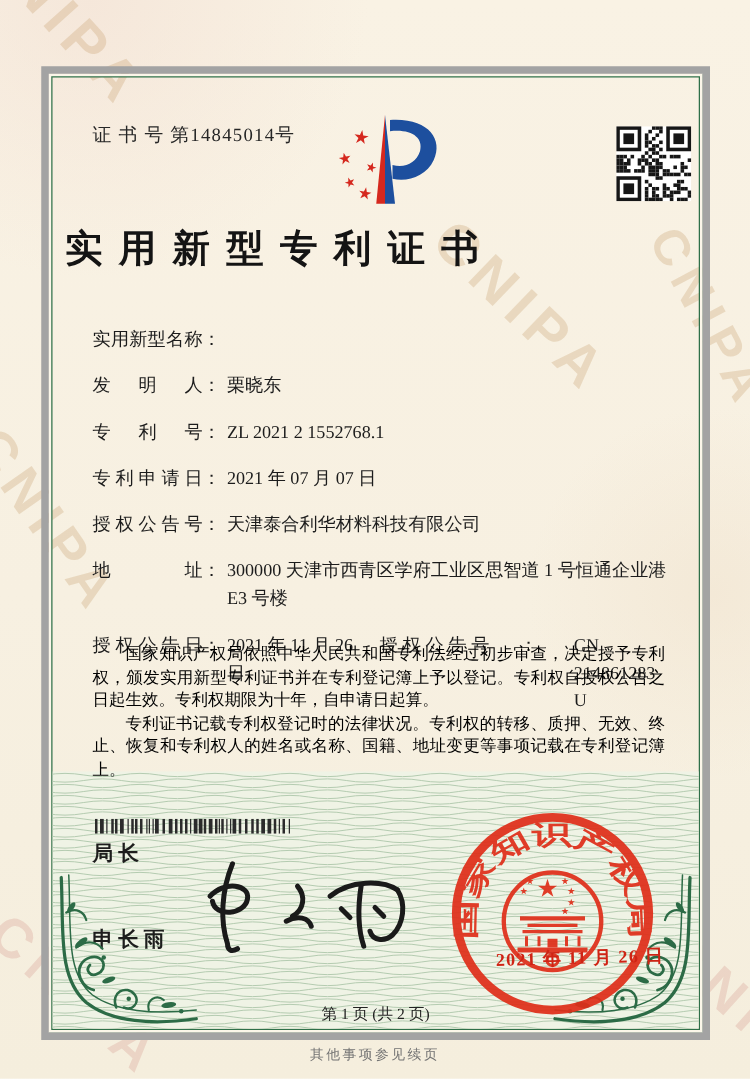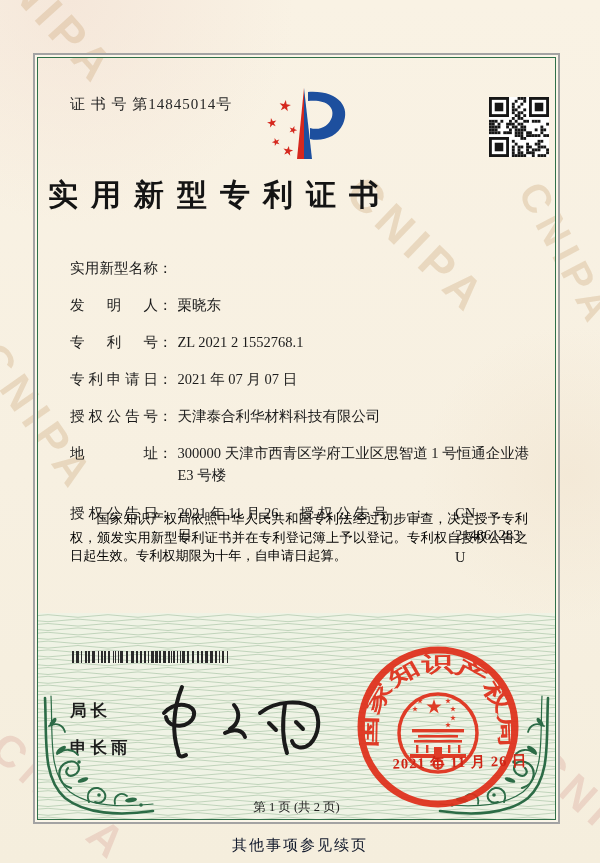--- a/index.html
+++ b/index.html
@@ -11,21 +11,21 @@
       radial-gradient(circle at 95% 55%, rgba(240,226,205,.5) 0%, rgba(240,226,205,0) 20%),
       linear-gradient(180deg,#f9f2e4 0%,#f7f0e1 55%,#f5eedd 100%);
   }
   .wm{
     position:absolute;z-index:0;font-family:"Liberation Sans","DejaVu Sans",sans-serif;
     font-weight:bold;color:rgba(198,160,110,.30);letter-spacing:7px;user-select:none;white-space:nowrap;
   }
   .wm.pink{color:rgba(212,152,142,.30);}
   .frame{
     position:absolute;left:33px;top:53px;width:523px;height:767px;z-index:1;
-    border:2px solid #a3a3a3;
+    border:6px solid #a3a3a3;
     box-shadow: inset 0 0 0 2px #fbf6e9, inset 0 0 0 3px #2f7049;
   }
   .certno{position:absolute;left:35px;top:40px;font-size:15px;color:#262626;letter-spacing:1px;}
   .logo{position:absolute;left:220px;top:28px;}
   .qr{position:absolute;left:454px;top:42px;}
   .title{
     position:absolute;left:0;right:0;top:120px;text-align:left;
     font-size:30px;font-weight:bold;color:#141414;letter-spacing:13px;text-indent:13px;
   }
   .fields{position:absolute;left:35px;right:28px;top:202px;z-index:2;}
@@ -36,30 +36,30 @@
   .grantrow{display:flex;align-items:flex-start;margin-top:16px;font-size:14.5px;color:#1c1c1c;line-height:22px;}
   .grant2{margin-left:16px;display:flex;gap:24px;}
   .paras{position:absolute;left:35px;right:30px;top:455px;z-index:2;}
   .paras p{
     margin:0;font-size:13.2px;line-height:18.6px;color:#000000;
     text-indent:2em;text-align:justify;
   }
   .guilloche{position:absolute;left:3px;bottom:3px;z-index:1;}
   .barcode{position:absolute;left:37px;top:596px;z-index:2;}
   .official{position:absolute;left:35px;z-index:2;font-size:16.5px;color:#1d1d1d;letter-spacing:4px;font-weight:600;}
-  .official.t1{top:645px;}
+  .official.t1{top:613px;}
   .official.t2{top:682px;}
   .signature{position:absolute;left:107px;top:620px;z-index:2;}
   .seal{position:absolute;left:319px;top:588px;z-index:3;opacity:.93;}
   .sealdate{
     position:absolute;left:332px;top:698px;width:186px;z-index:4;text-align:center;
     color:#cf2415;font-size:14.5px;font-weight:600;letter-spacing:1px;transform:rotate(-1.5deg);
   }
   .pageno{position:absolute;left:0;right:0;top:744px;text-align:center;font-size:12.5px;color:#222;z-index:2;}
-  .contnote{position:absolute;left:0;right:0;top:836px;text-align:center;font-size:15px;color:#0f172a;letter-spacing:2px;z-index:1;}
+  .contnote{position:absolute;left:0;right:0;top:836px;text-align:center;font-size:11px;color:#737373;letter-spacing:2px;z-index:1;}
   .flourish{position:absolute;z-index:2;}
   .flourish.bl{left:2px;bottom:2px;}
   .flourish.br{right:2px;bottom:2px;transform:scaleX(-1);}
 </style>
 </head>
 <body>
 
 <span class="wm" style="left:-38px;top:-14px;font-size:46px;transform:rotate(48deg);">CNIPA</span>
 <span class="wm" style="left:330px;top:218px;font-size:46px;transform:rotate(44deg);">CNIPA</span>
 <span class="wm" style="left:488px;top:232px;font-size:40px;transform:rotate(62deg);">CNIPA</span>
@@ -315,20 +315,21 @@
       <span class="grant2">
         <span class="flabel">授权公告号</span>
           <span class="fcolon">：</span>
         <span class="fvalue">CN 214861283 U</span>
       </span>
     </div>
   </div>
 
   <div class="paras">
     <p>国家知识产权局依照中华人民共和国专利法经过初步审查，决定授予专利权，颁发实用新型专利证书并在专利登记簿上予以登记。专利权自授权公告之日起生效。专利权期限为十年，自申请日起算。</p>
+    <p>专利证书记载专利权登记时的法律状况。专利权的转移、质押、无效、终止、恢复和专利权人的姓名或名称、国籍、地址变更等事项记载在专利登记簿上。</p>
   </div>
 
   <svg id="barcode-svg" class="barcode" width="160" height="12" viewBox="0 0 160 12">
       <rect x="0" y="0" width="2" height="12" fill="#2b2b2b"></rect>
       <rect x="4" y="0" width="3" height="12" fill="#2b2b2b"></rect>
       <rect x="9" y="0" width="1" height="12" fill="#2b2b2b"></rect>
       <rect x="13" y="0" width="2" height="12" fill="#2b2b2b"></rect>
       <rect x="16" y="0" width="2" height="12" fill="#2b2b2b"></rect>
       <rect x="20" y="0" width="3" height="12" fill="#2b2b2b"></rect>
       <rect x="26" y="0" width="1" height="12" fill="#2b2b2b"></rect>

